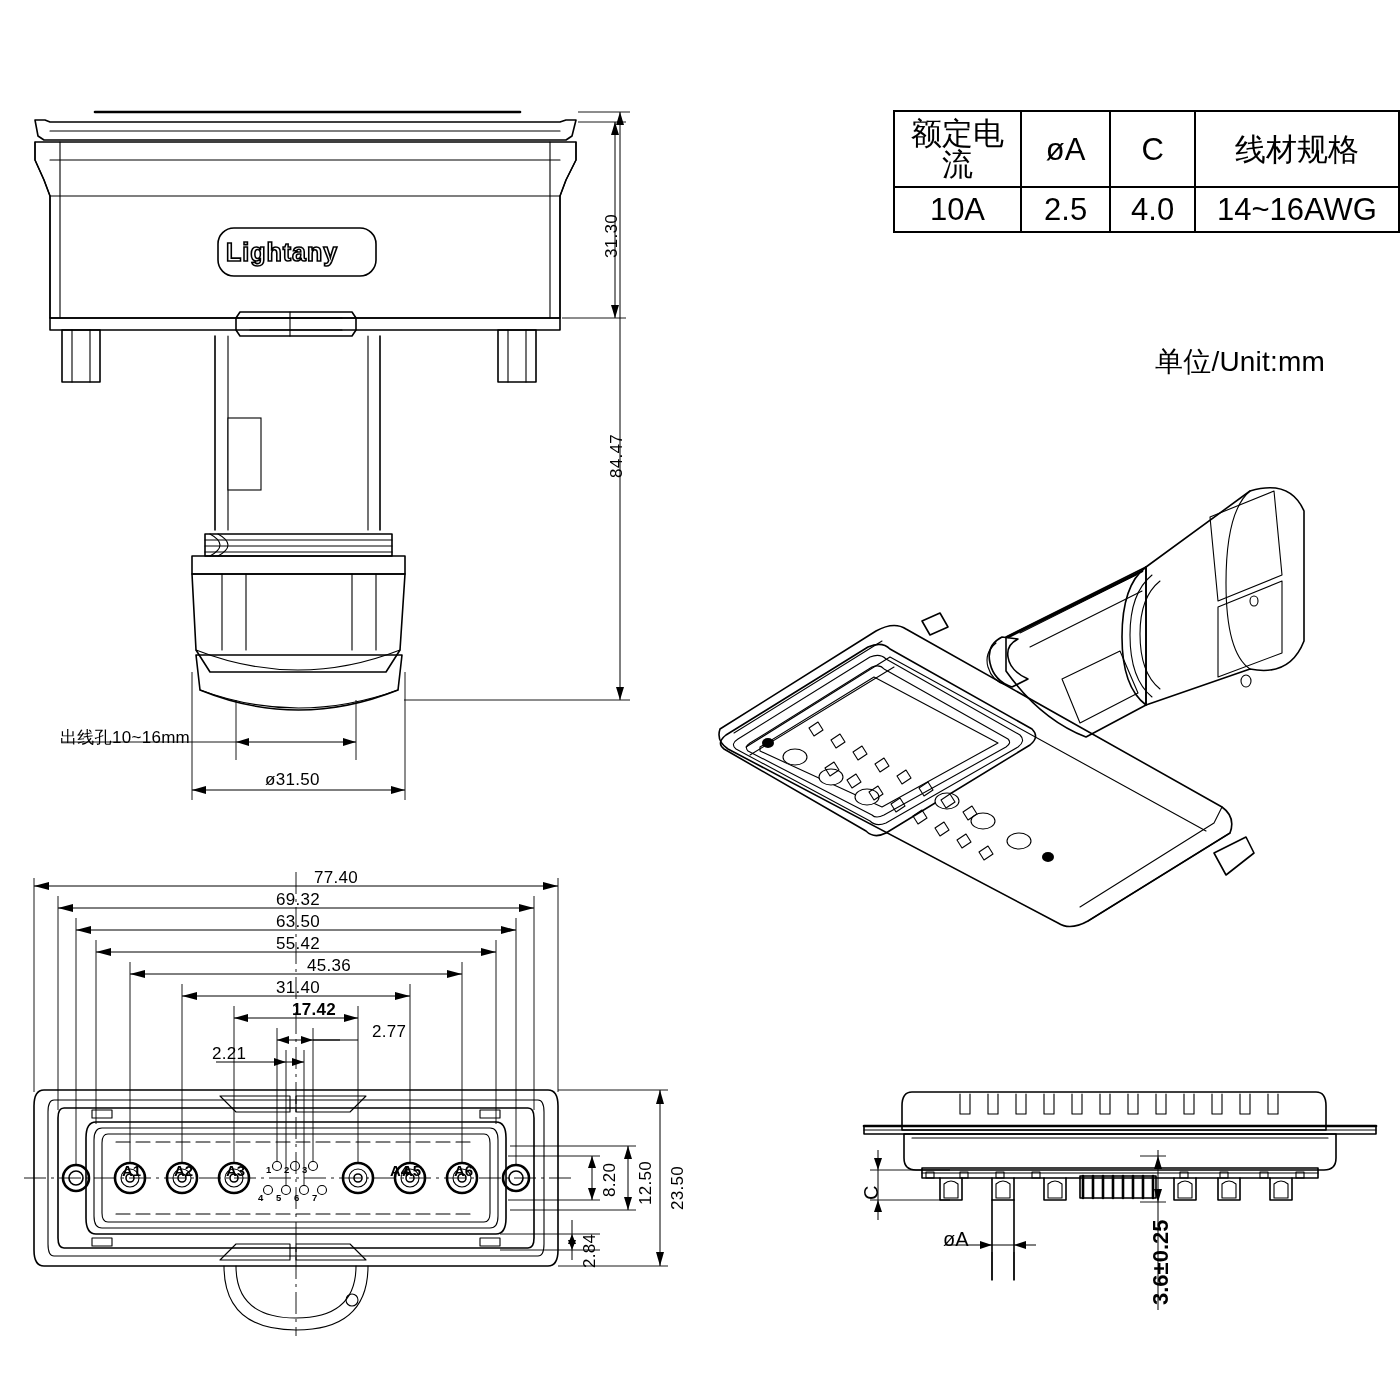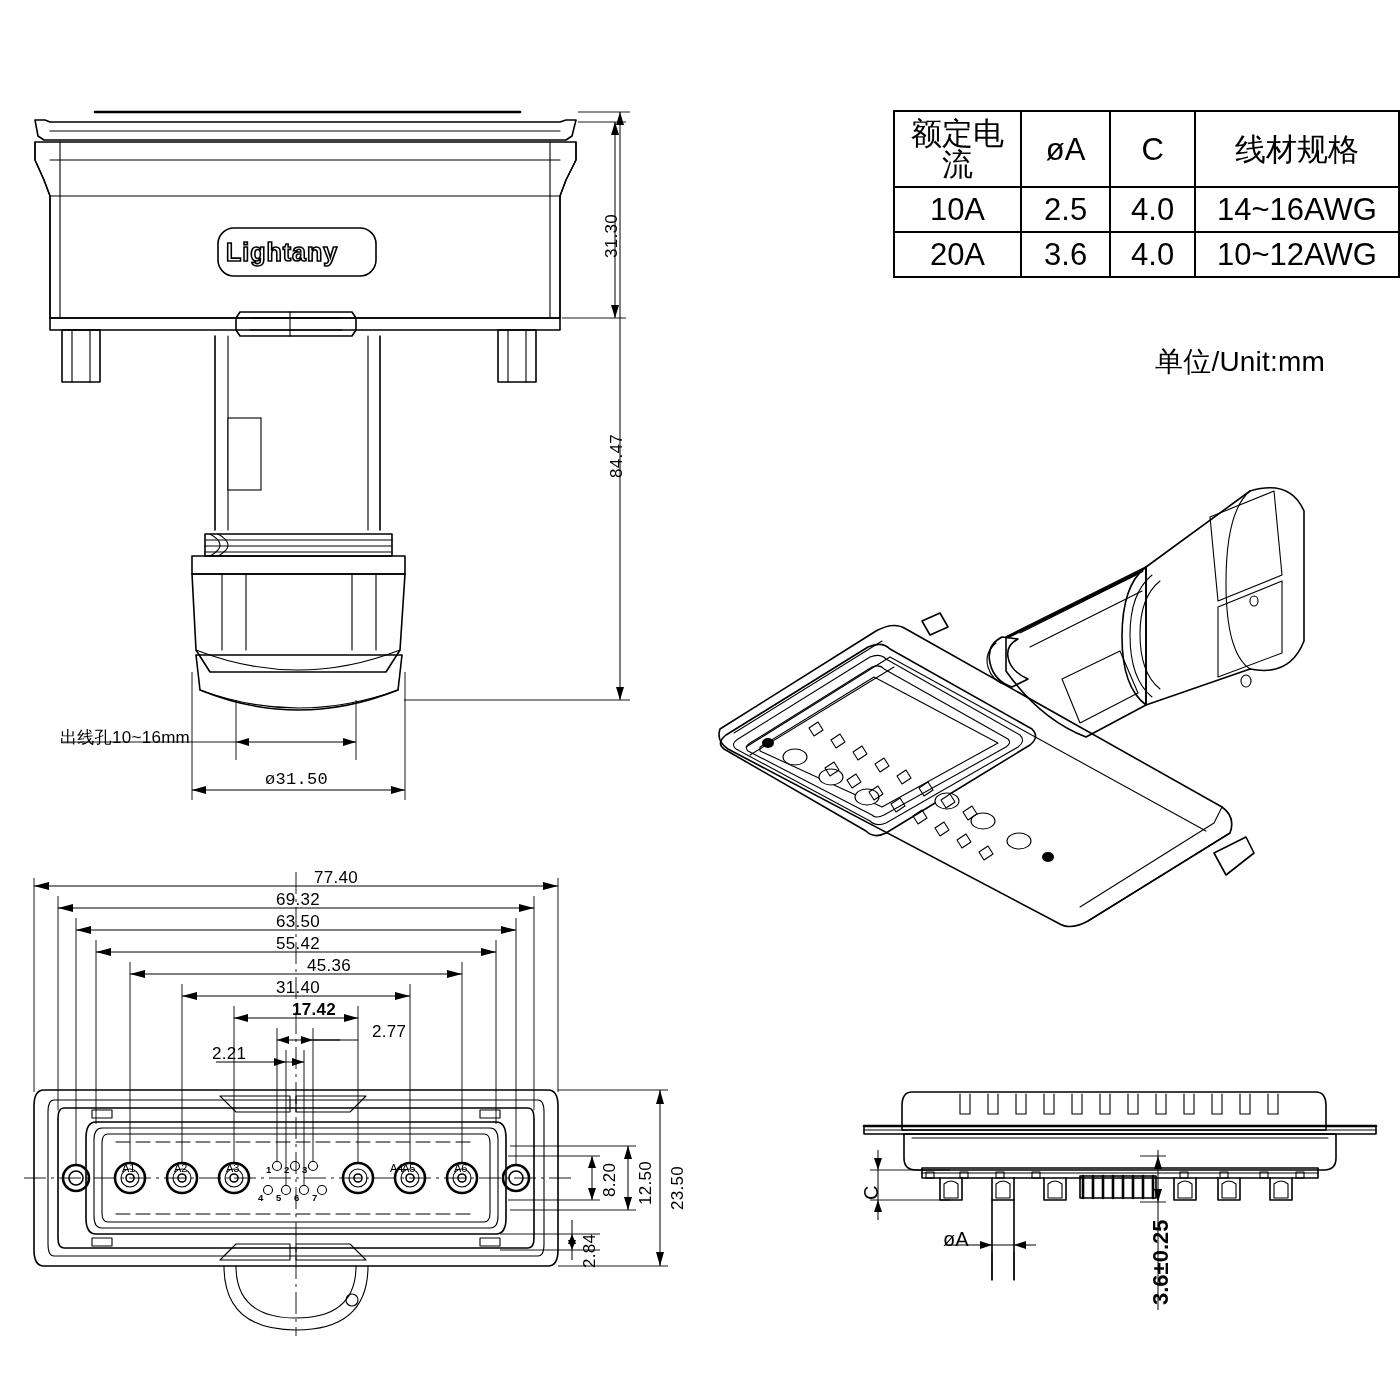--- a/index.html
+++ b/index.html
@@ -33,21 +33,21 @@
       white-space:nowrap;letter-spacing:.3px;}
   .dtv{position:absolute;font-size:17px;font-family:"Liberation Sans","DejaVu Sans",sans-serif;
        white-space:nowrap;transform-origin:0 0;transform:rotate(-90deg);letter-spacing:.3px;}
   .dtB{position:absolute;font-size:20px;font-family:"Liberation Sans","DejaVu Sans",sans-serif;
        white-space:nowrap;}
   .dtvB{position:absolute;font-size:20px;font-family:"Liberation Sans","DejaVu Sans",sans-serif;
         white-space:nowrap;transform-origin:0 0;transform:rotate(-90deg);}
   .dtvBB{position:absolute;font-size:22px;font-weight:bold;
          font-family:"Liberation Sans","DejaVu Sans",sans-serif;
          white-space:nowrap;transform-origin:0 0;transform:rotate(-90deg);}
-  .pin{position:absolute;font-size:11px;font-weight:normal;
+  .pin{position:absolute;font-size:15px;font-weight:bold;
        font-family:"Liberation Sans","DejaVu Sans",sans-serif;white-space:nowrap;text-align:right;}
   .pinS{position:absolute;font-size:9.5px;font-weight:bold;
         font-family:"Liberation Sans","DejaVu Sans",sans-serif;white-space:nowrap;}
   .logo{position:absolute;font-size:25px;font-weight:bold;letter-spacing:1px;
         font-family:"Liberation Sans","DejaVu Sans",sans-serif;
         color:#fff;-webkit-text-stroke:1.6px #000;white-space:nowrap;}
   .wm{position:absolute;font-size:70px;font-weight:bold;color:#eeeeee;
       font-family:"Liberation Sans","DejaVu Sans",sans-serif;white-space:nowrap;}
 </style>
 </head>
@@ -65,26 +65,20 @@
         <th class="c3">线材规格</th>
       </tr>
     </thead>
     <tbody>
       <tr>
         <td>10A</td>
         <td>2.5</td>
         <td>4.0</td>
         <td>14~16AWG</td>
       </tr>
-      <tr>
-        <td>20A</td>
-        <td>3.6</td>
-        <td>4.0</td>
-        <td>10~12AWG</td>
-      </tr>
     </tbody>
   </table>
 </div>
 <div class="unit">单位/Unit:mm</div>
 
 <svg style="position:absolute;left:0;top:0;" width="700" height="860">
 
   <path class="lnH" d="M95 112 L520 112"></path>
 
   <path class="ln" d="M35 120 L45 120 L50 122 L560 122 L566 120 L576 120
@@ -147,21 +141,21 @@
   <path class="ext" d="M192 672 L192 800 M405 672 L405 800"></path>
   <path class="dim" d="M192 790 L405 790"></path>
   <path class="blk" d="M192 790 l14 -4 l0 8 Z"></path>
   <path class="blk" d="M405 790 l-14 -4 l0 8 Z"></path>
 </svg>
 
 <div class="logo" style="left:226px;top:238px;">Lightany</div>
 <div class="dtv" style="left:602px;top:258px;">31.30</div>
 <div class="dtv" style="left:607px;top:478px;">84.47</div>
 <div class="dt" style="left:60px;top:726px;">出线孔10~16mm</div>
-<div class="dt" style="left:265px;top:770px;font-family:Liberation Mono, monospace;">ø31.50</div>
+<div class="dt" style="left:265px;top:770px;">ø31.50</div>
 
 <svg style="position:absolute;left:690px;top:455px;" width="700" height="500">
 
   <path class="ln" d="M456 112 L560 36 Q600 24 614 56 L614 186 Q600 222 560 214 L456 250 Z"></path>
   <path class="ln" d="M456 112 Q432 130 432 182 Q432 232 456 250"></path>
   <path class="lnT" d="M462 120 Q440 138 440 180 Q440 224 462 242"></path>
   <path class="lnT" d="M470 126 Q450 142 450 179 Q450 218 470 234"></path>
   <path class="lnT" d="M560 36 Q536 56 536 128 Q536 198 560 214"></path>
   <path class="lnT" d="M520 62 L584 36 L592 120 L528 146 Z"></path>
   <path class="lnT" d="M528 152 L592 126 L592 198 L528 222 Z"></path>

